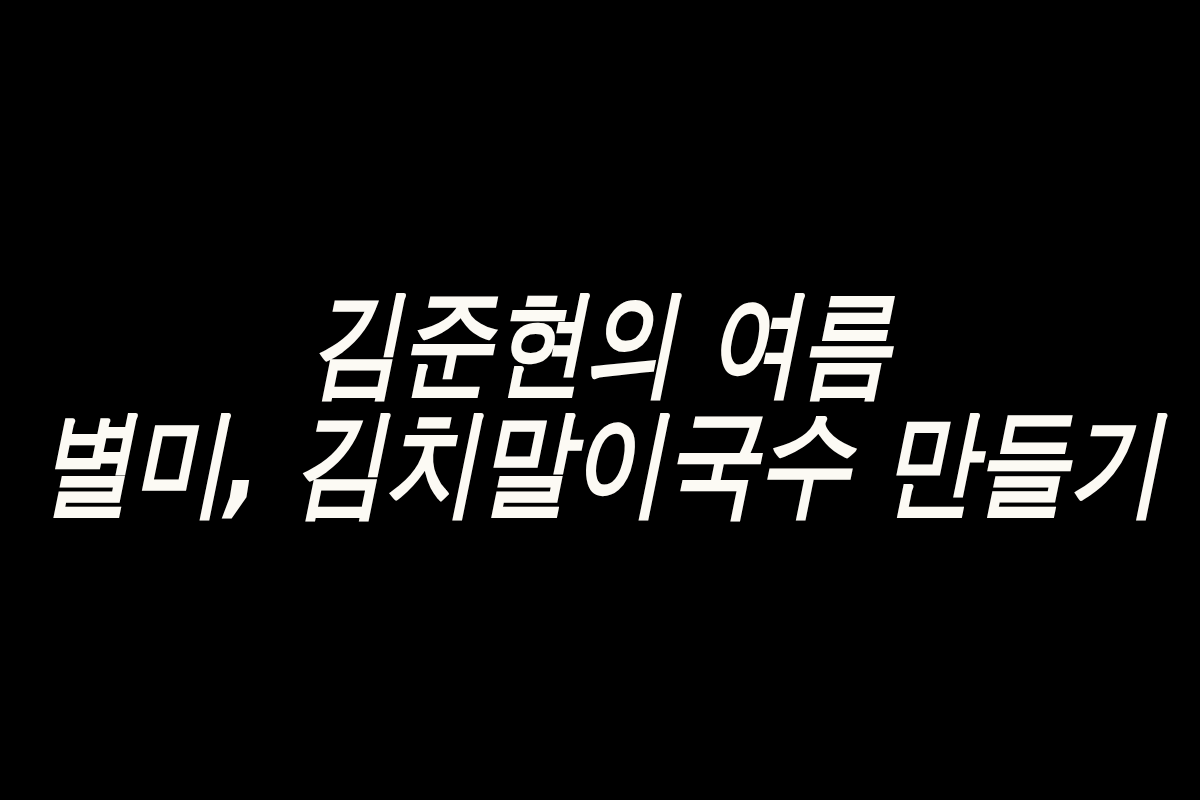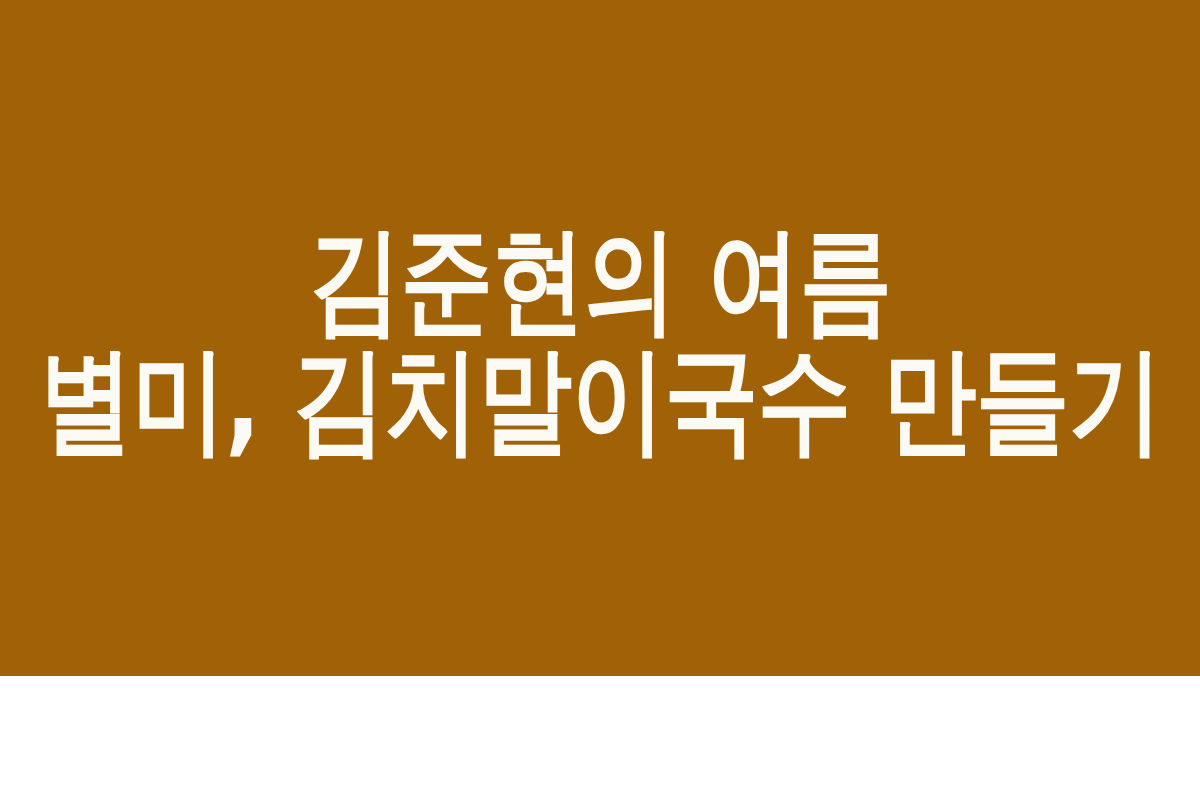--- a/index.html
+++ b/index.html
@@ -11,28 +11,29 @@
   body {
     width: 1200px;
     height: 800px;
     overflow: hidden;
     font-family: "DejaVu Sans", "Liberation Sans", sans-serif;
   }
 
   .card {
     position: relative;
     width: 1200px;
-    height: 676px;
+    height: 800px;
     box-sizing: border-box;
     display: flex;
     flex-direction: column;
     align-items: center;
     justify-content: center;
-    background: #a16207;
+    background: #000000;
     overflow: hidden;
+    font-style: italic;
   }
 
   .title-block {
     width: 100%;
     text-align: center;
     display: flex;
     flex-direction: column;
     align-items: center;
     justify-content: center;
     

